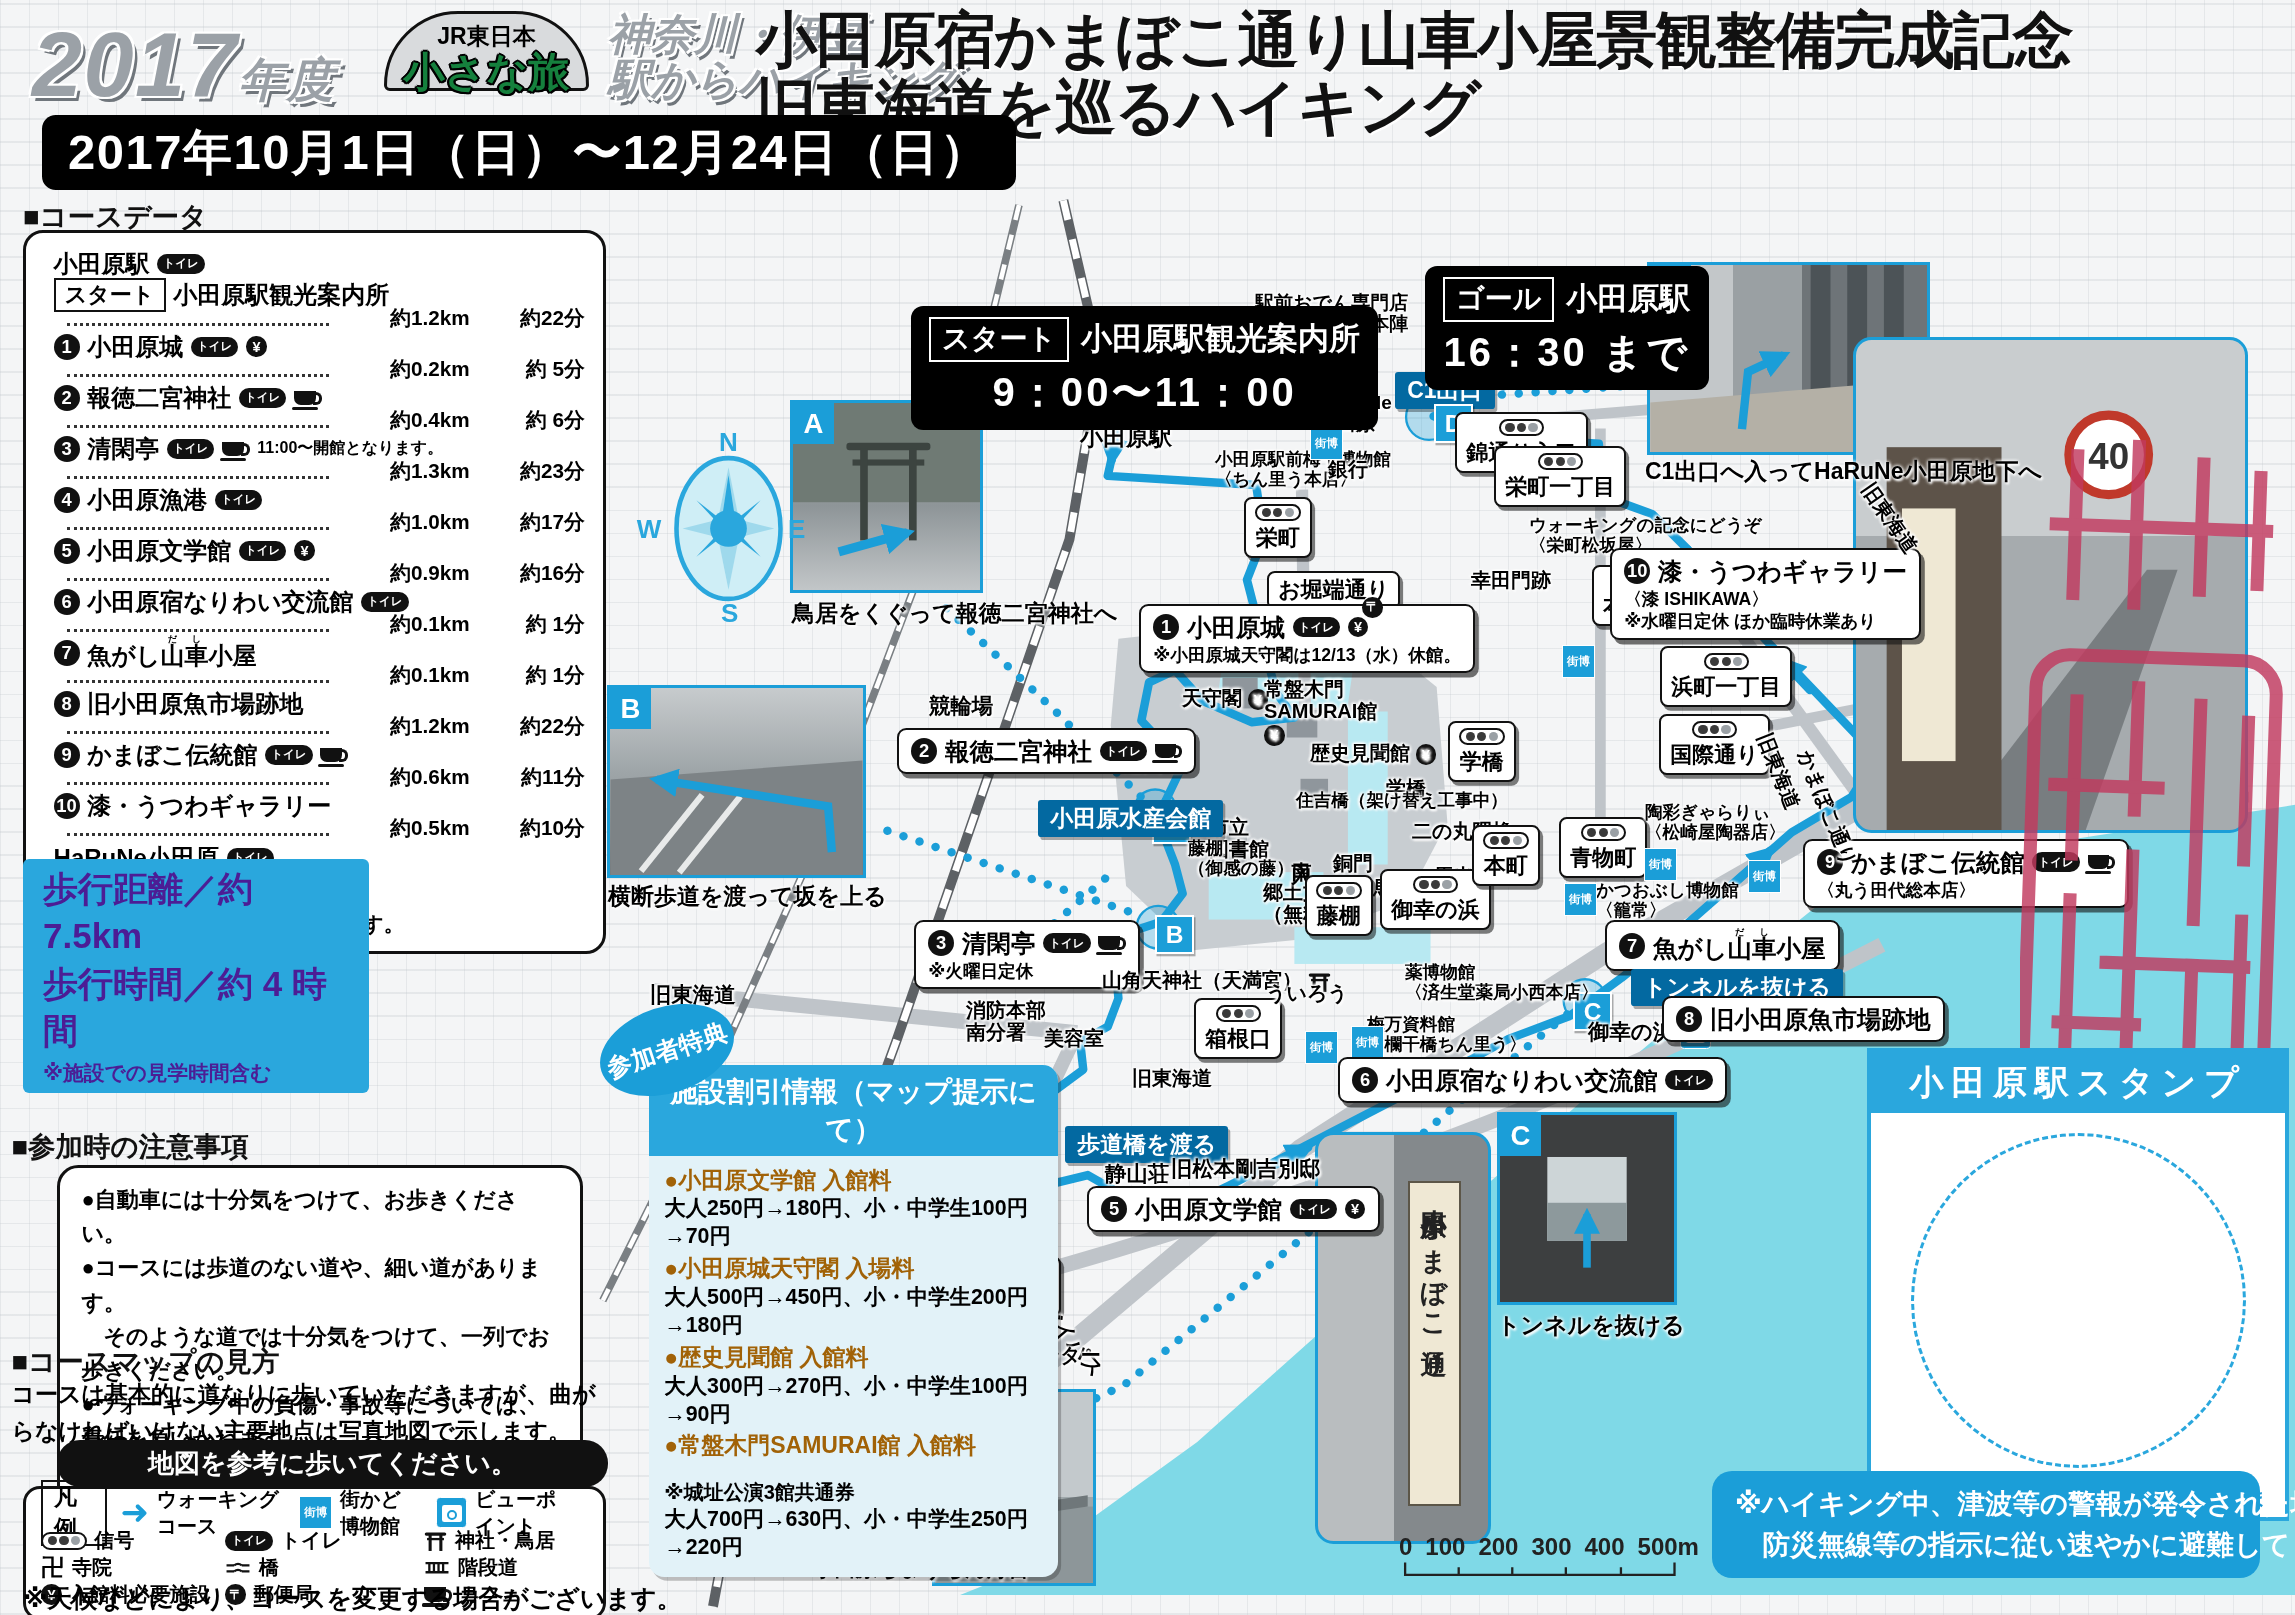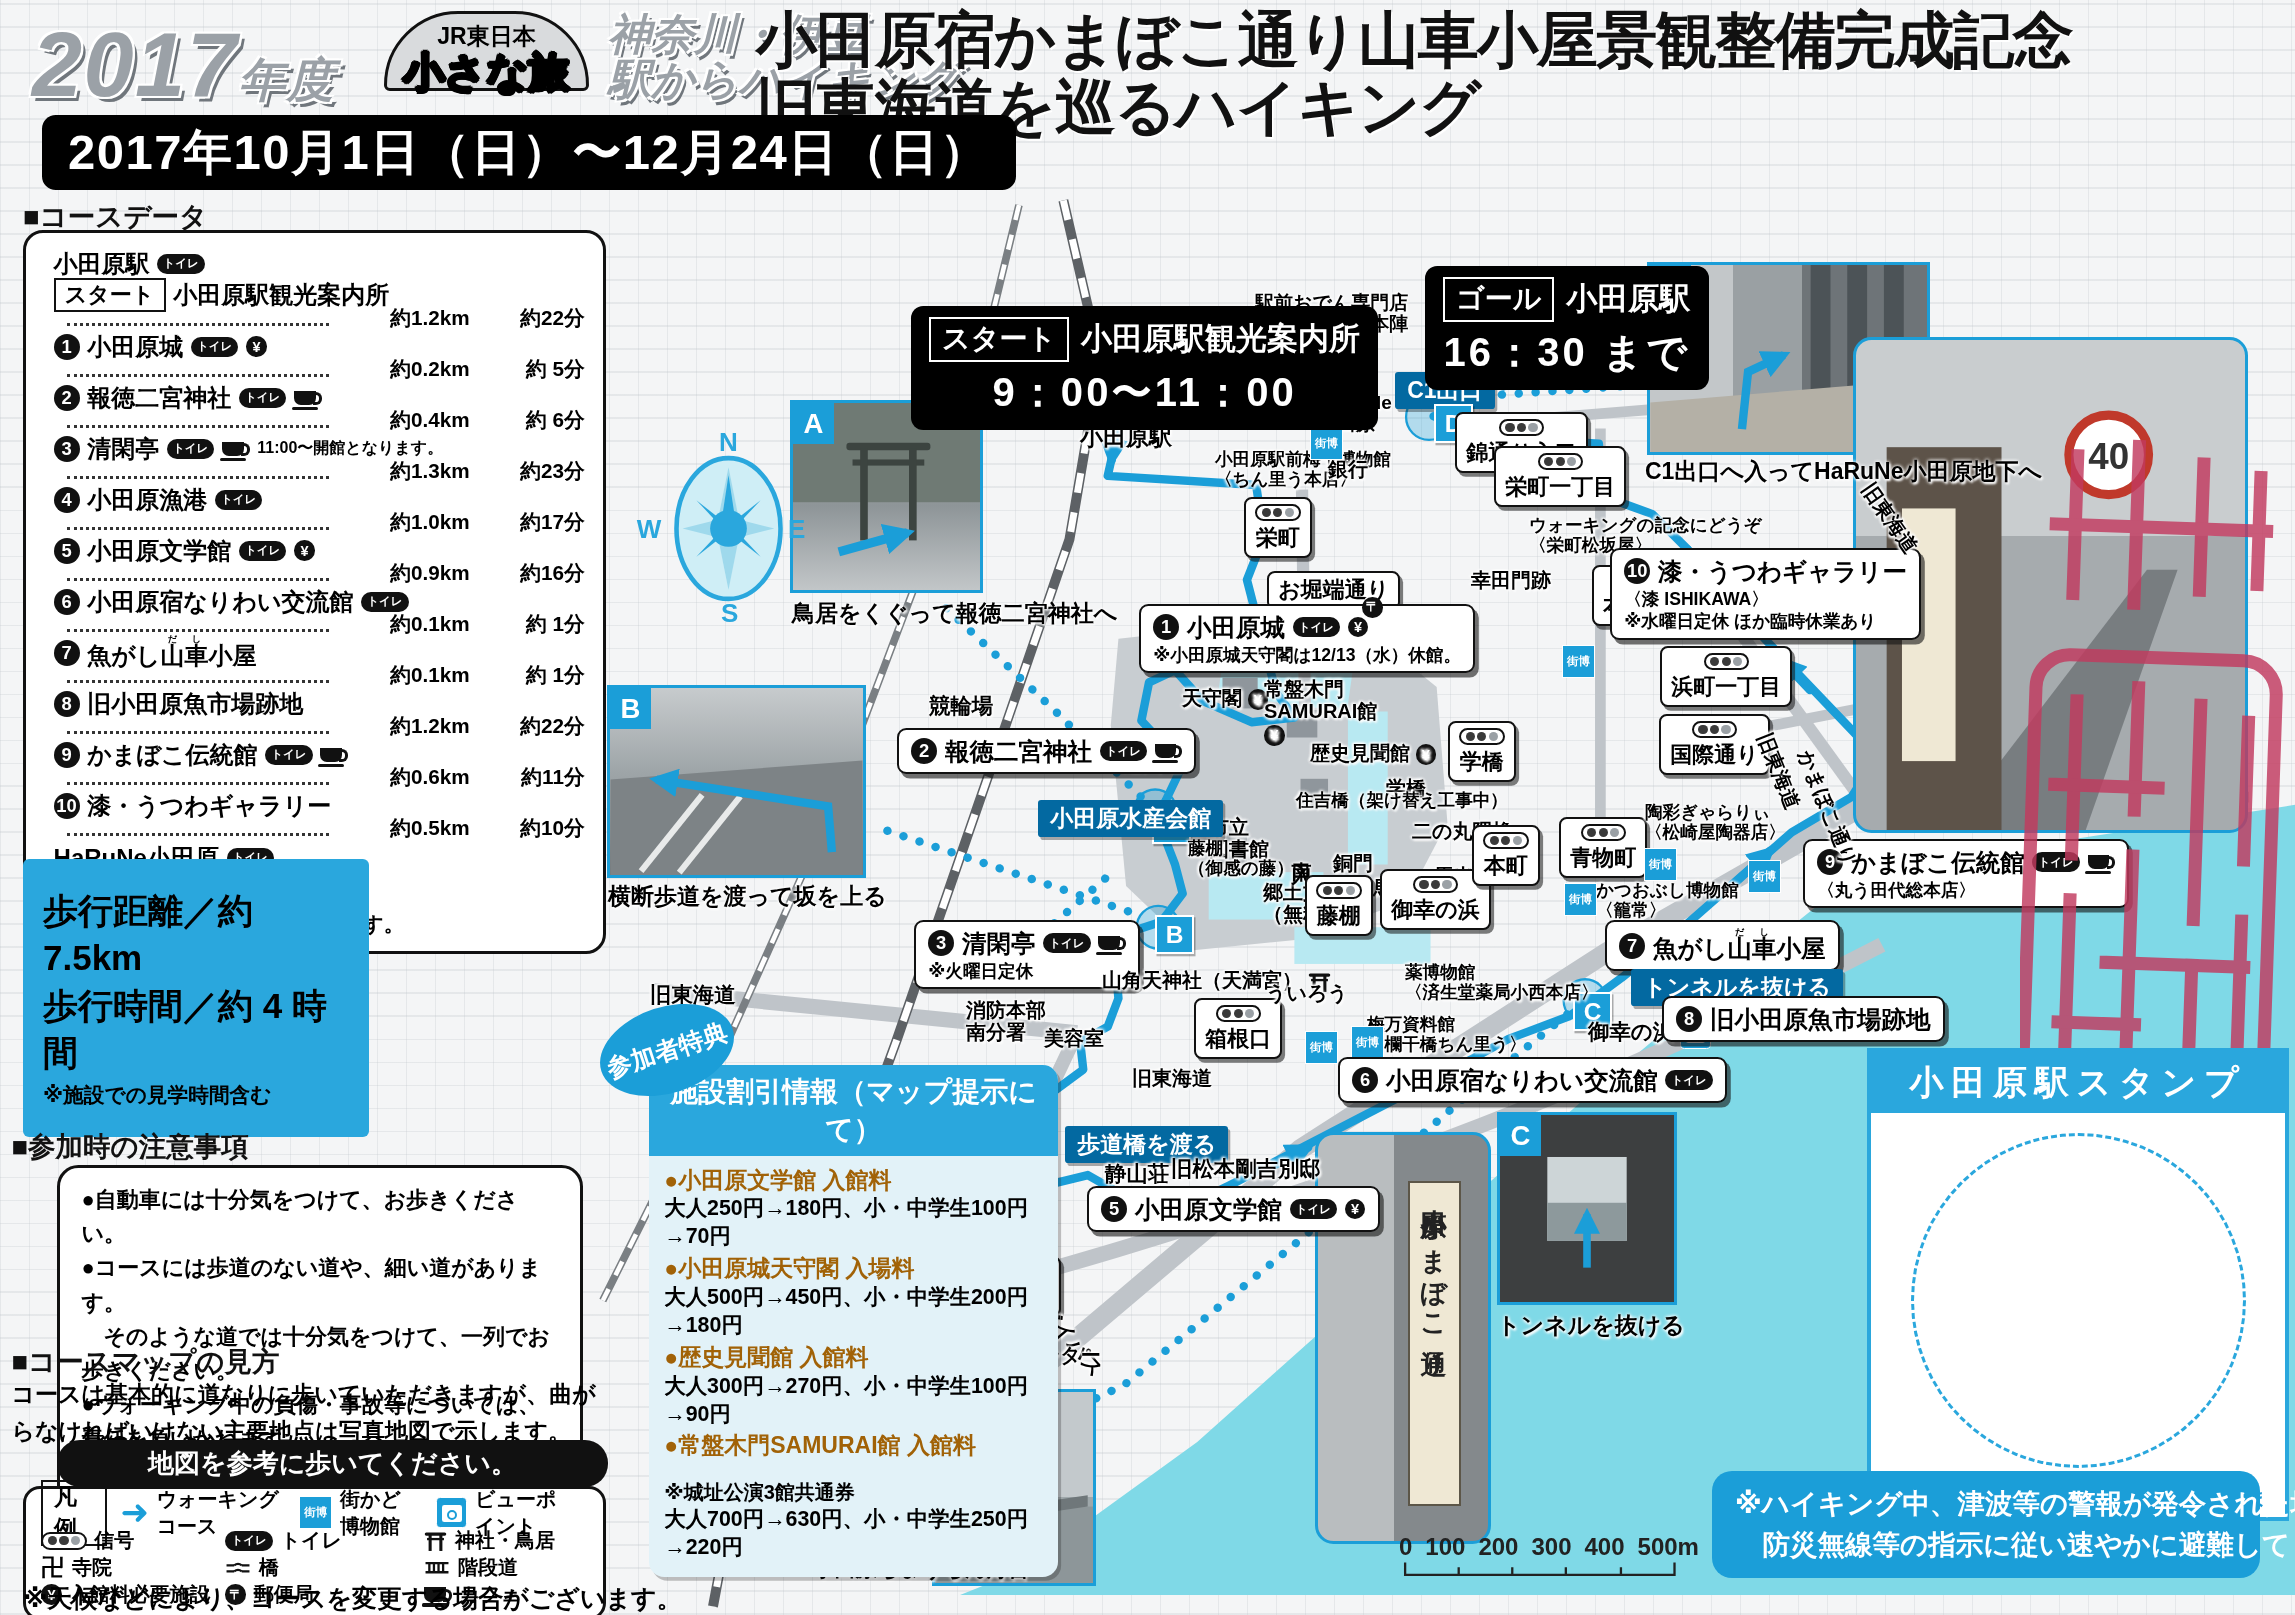--- a/index.html
+++ b/index.html
@@ -11,21 +11,21 @@
       #f4f5f6;}
   .abs{position:absolute;}
   svg{display:block;}
   
   .h-year{font-size:90px;font-weight:900;font-style:italic;color:#9ba1a7;letter-spacing:1.5px;
     text-shadow:2.3px 2.3px 0 #fff,-2.3px -2.3px 0 #fff,2.3px -2.3px 0 #fff,-2.3px 2.3px 0 #fff,4.6px 5.4px 0 #70767c;}
   .h-year small{font-size:47px;}
   .badge{width:205px;height:80px;background:#d9dbdd;border:3.8px solid #111;
     border-radius:99px 99px 7.7px 7.7px;text-align:center;box-sizing:border-box;}
   .badge .b1{font-size:23px;font-weight:800;margin-top:7.7px;}
-  .badge .b2{font-size:41px;font-weight:900;color:#000000;line-height:1.0;
+  .badge .b2{font-size:41px;font-weight:900;color:#15803d;line-height:1.0;
     text-shadow:2.3px 0 #000,-2.3px 0 #000,0 2.3px #000,0 -2.3px #000,1.5px 1.5px #000,-1.5px -1.5px #000,1.5px -1.5px #000,-1.5px 1.5px #000;}
   .h-series{font-size:43px;font-weight:900;font-style:italic;color:#9ba1a7;line-height:1.04;
     text-shadow:2.3px 2.3px 0 #fff,-2.3px -2.3px 0 #fff,2.3px -2.3px 0 #fff,-2.3px 2.3px 0 #fff,3.8px 4.6px 0 #70767c;}
   .h-title{font-size:61px;font-weight:900;color:#111;line-height:1.06;letter-spacing:-1.5px;white-space:nowrap;
     text-shadow:1.5px 1.5px 0 #fff;}
   .datebar{background:#000;color:#fff;border-radius:13.8px;font-size:49px;font-weight:900;
     padding:4.6px 26px;letter-spacing:1.5px;white-space:nowrap;}
   
   .sec-head{font-size:27.5px;font-weight:900;color:#111;}
   .panel{background:#fff;border:3.1px solid #111;border-radius:20px;box-sizing:border-box;}
@@ -35,21 +35,21 @@
   .c-leg{height:22px;font-size:20.7px;font-weight:700;display:flex;align-items:flex-end;padding-left:23px;}
   .c-leg .dots{flex:1 1 auto;border-bottom:3.1px dotted #333;margin:0 10.7px 6.1px 0;height:0.8px;}
   .c-leg .dist{width:130px;text-align:right;}
   .c-leg .time{width:115px;text-align:right;}
   .numcirc{display:inline-flex;width:26px;height:26px;background:#111;color:#fff;border-radius:50%;
     align-items:center;justify-content:center;font-size:18.4px;font-weight:800;flex:0 0 auto;}
   .tagbox{border:2.3px solid #111;padding:0 9.2px;font-size:22px;font-weight:800;}
   .c-note{font-size:20.7px;font-weight:700;padding:6.1px 0 0 12.2px;}
   .stopnote{font-size:16px;font-weight:600;}
   ruby rt{font-size:9.2px;}
-  .walkbox{background:#2aa7dd;color:#000000;border-radius:6.1px;padding:28px 20px;box-sizing:border-box;}
+  .walkbox{background:#2aa7dd;color:#4c1d95;border-radius:6.1px;padding:6px 20px;box-sizing:border-box;}
   .walkbox .w1{font-size:35px;font-weight:900;line-height:1.35;}
   .walkbox .w2{font-size:20.7px;font-weight:700;margin-top:4.6px;}
   .notesbox{background:#fff;border:3.1px solid #111;border-radius:21.4px;padding:15.3px 21.4px;box-sizing:border-box;}
   .notesbox div{font-size:22px;font-weight:700;line-height:1.55;}
   .guidebody{font-size:23px;font-weight:700;line-height:1.6;width:604px;}
   .guidebar{background:#111;color:#fff;border-radius:23px;font-size:26px;font-weight:800;
     text-align:center;padding:6.1px 0;width:551px;}
   .legendbox{background:#fff;border:3.1px solid #111;border-radius:17px;padding:9.2px 15.3px;box-sizing:border-box;}
   .lg-row{display:flex;align-items:center;height:29px;}
   .lg-item{display:flex;align-items:center;gap:7.7px;font-size:20px;font-weight:700;}

